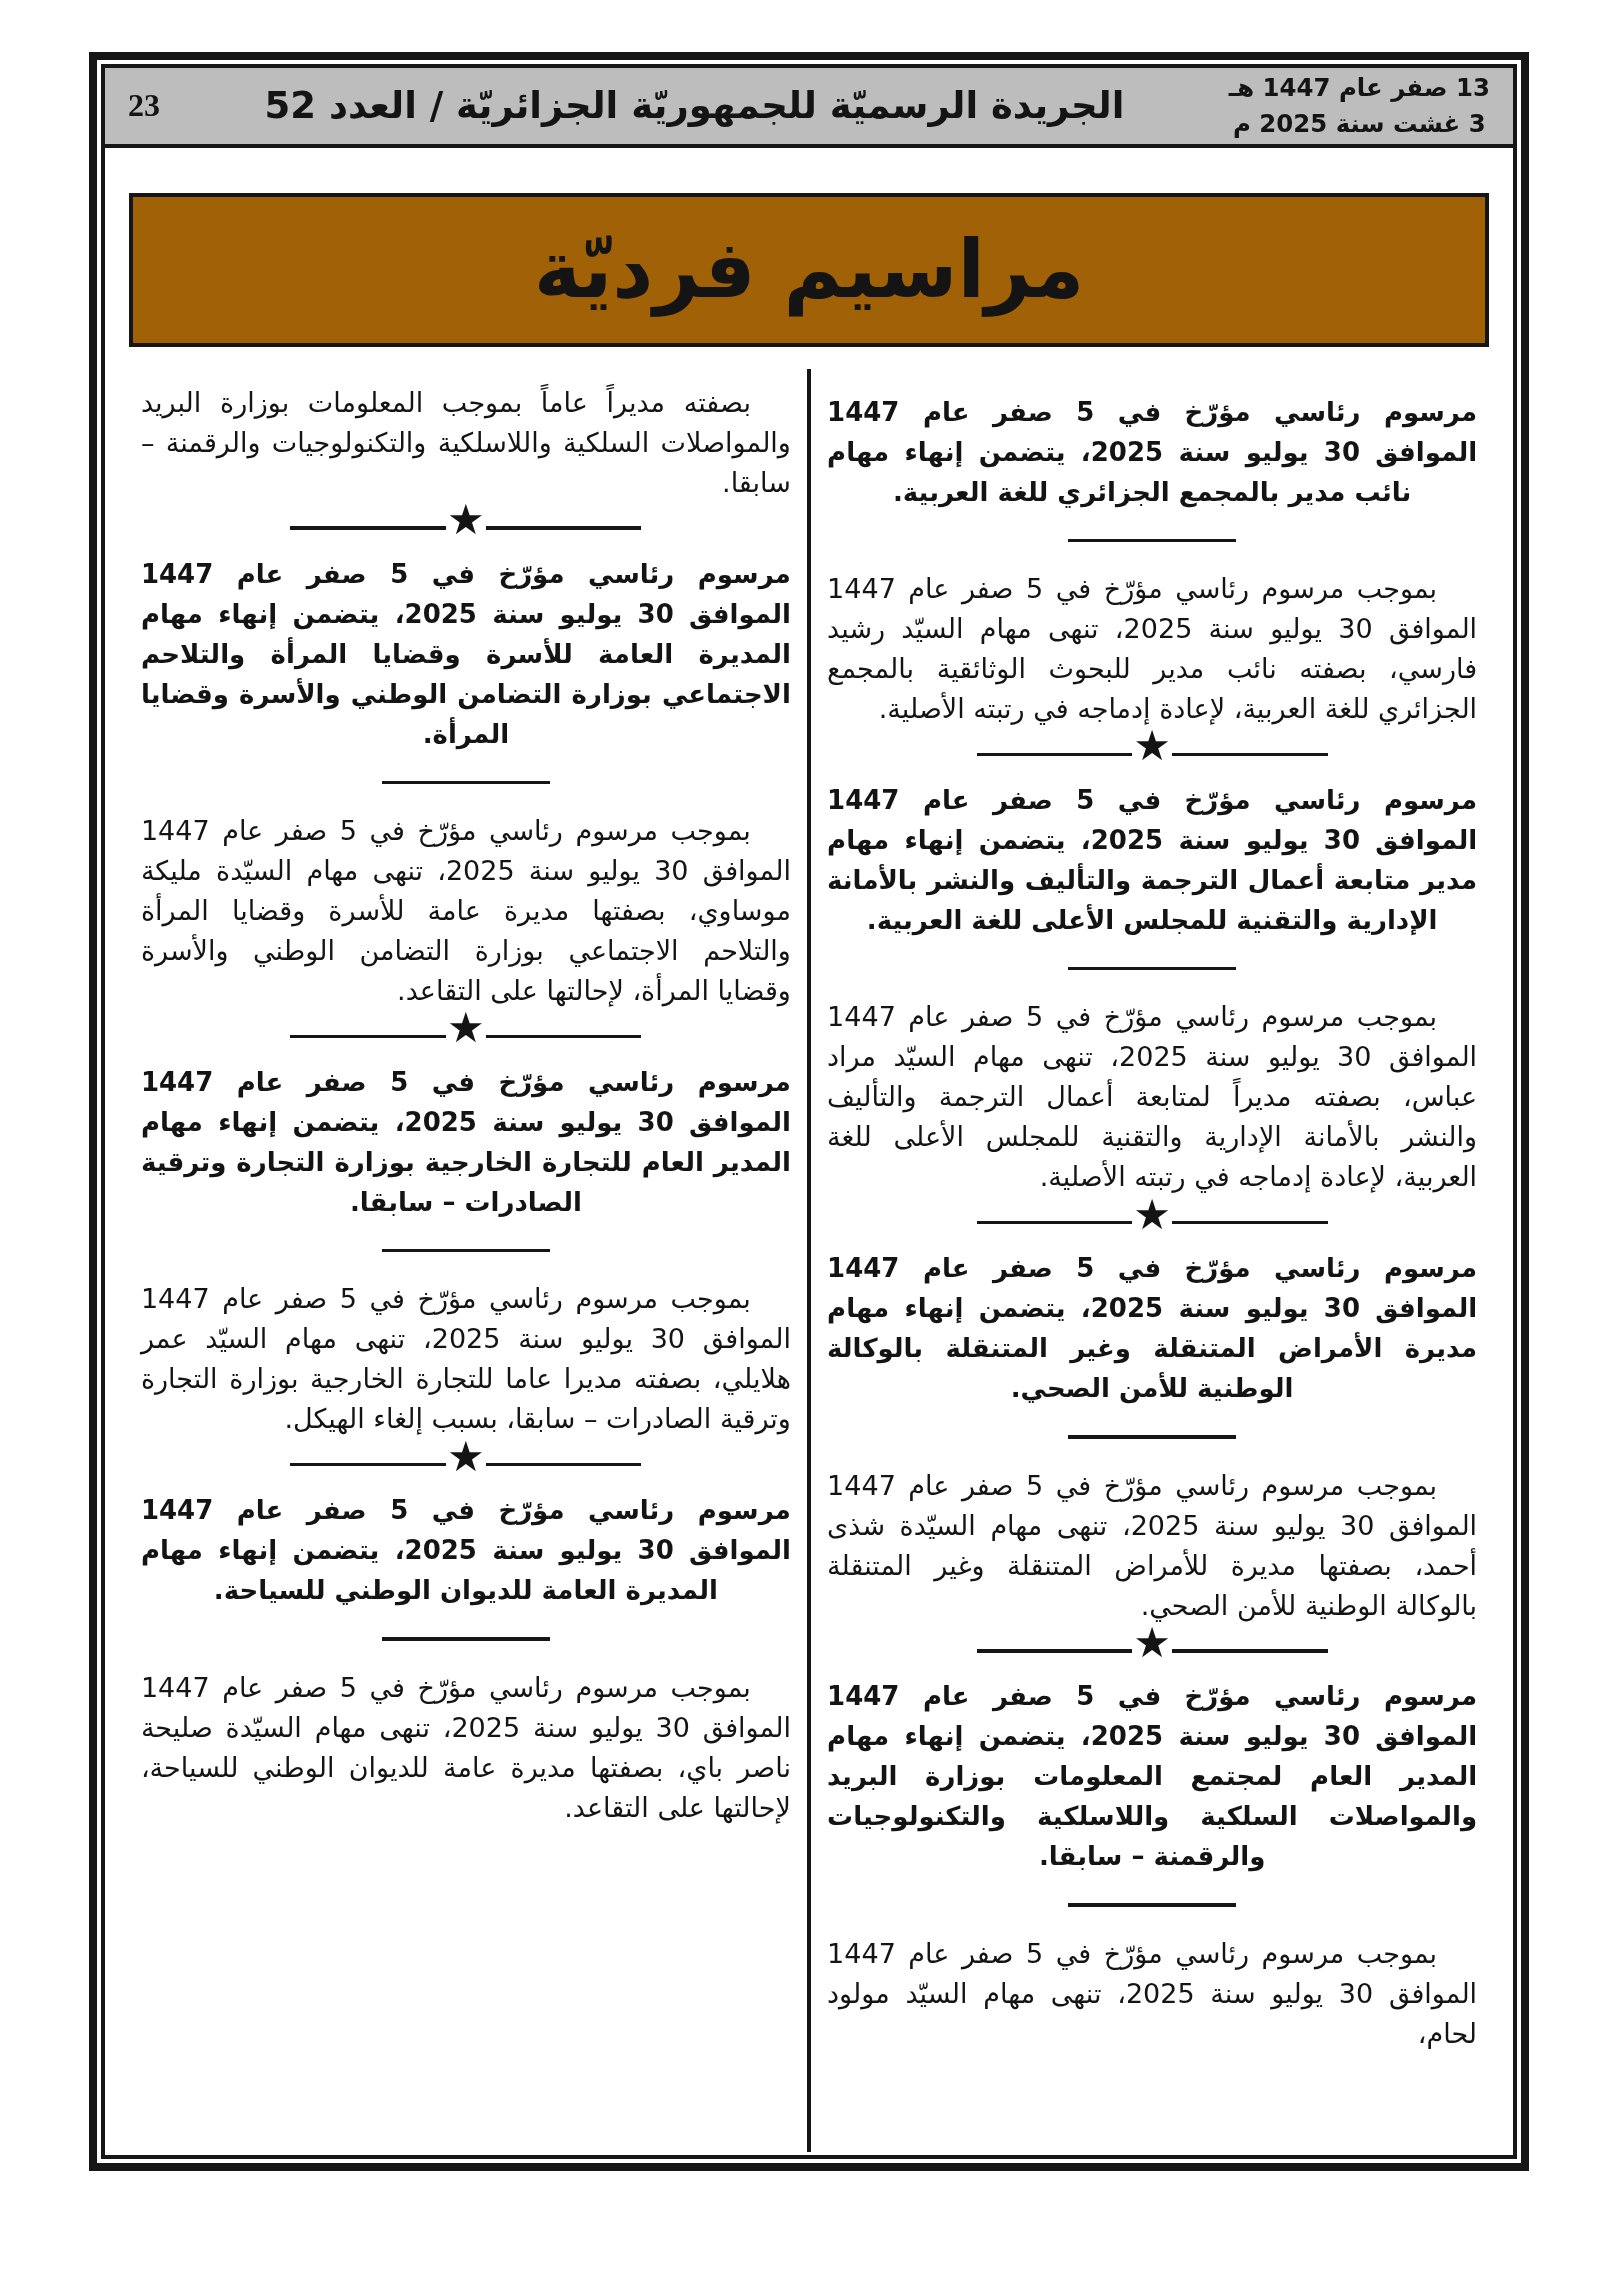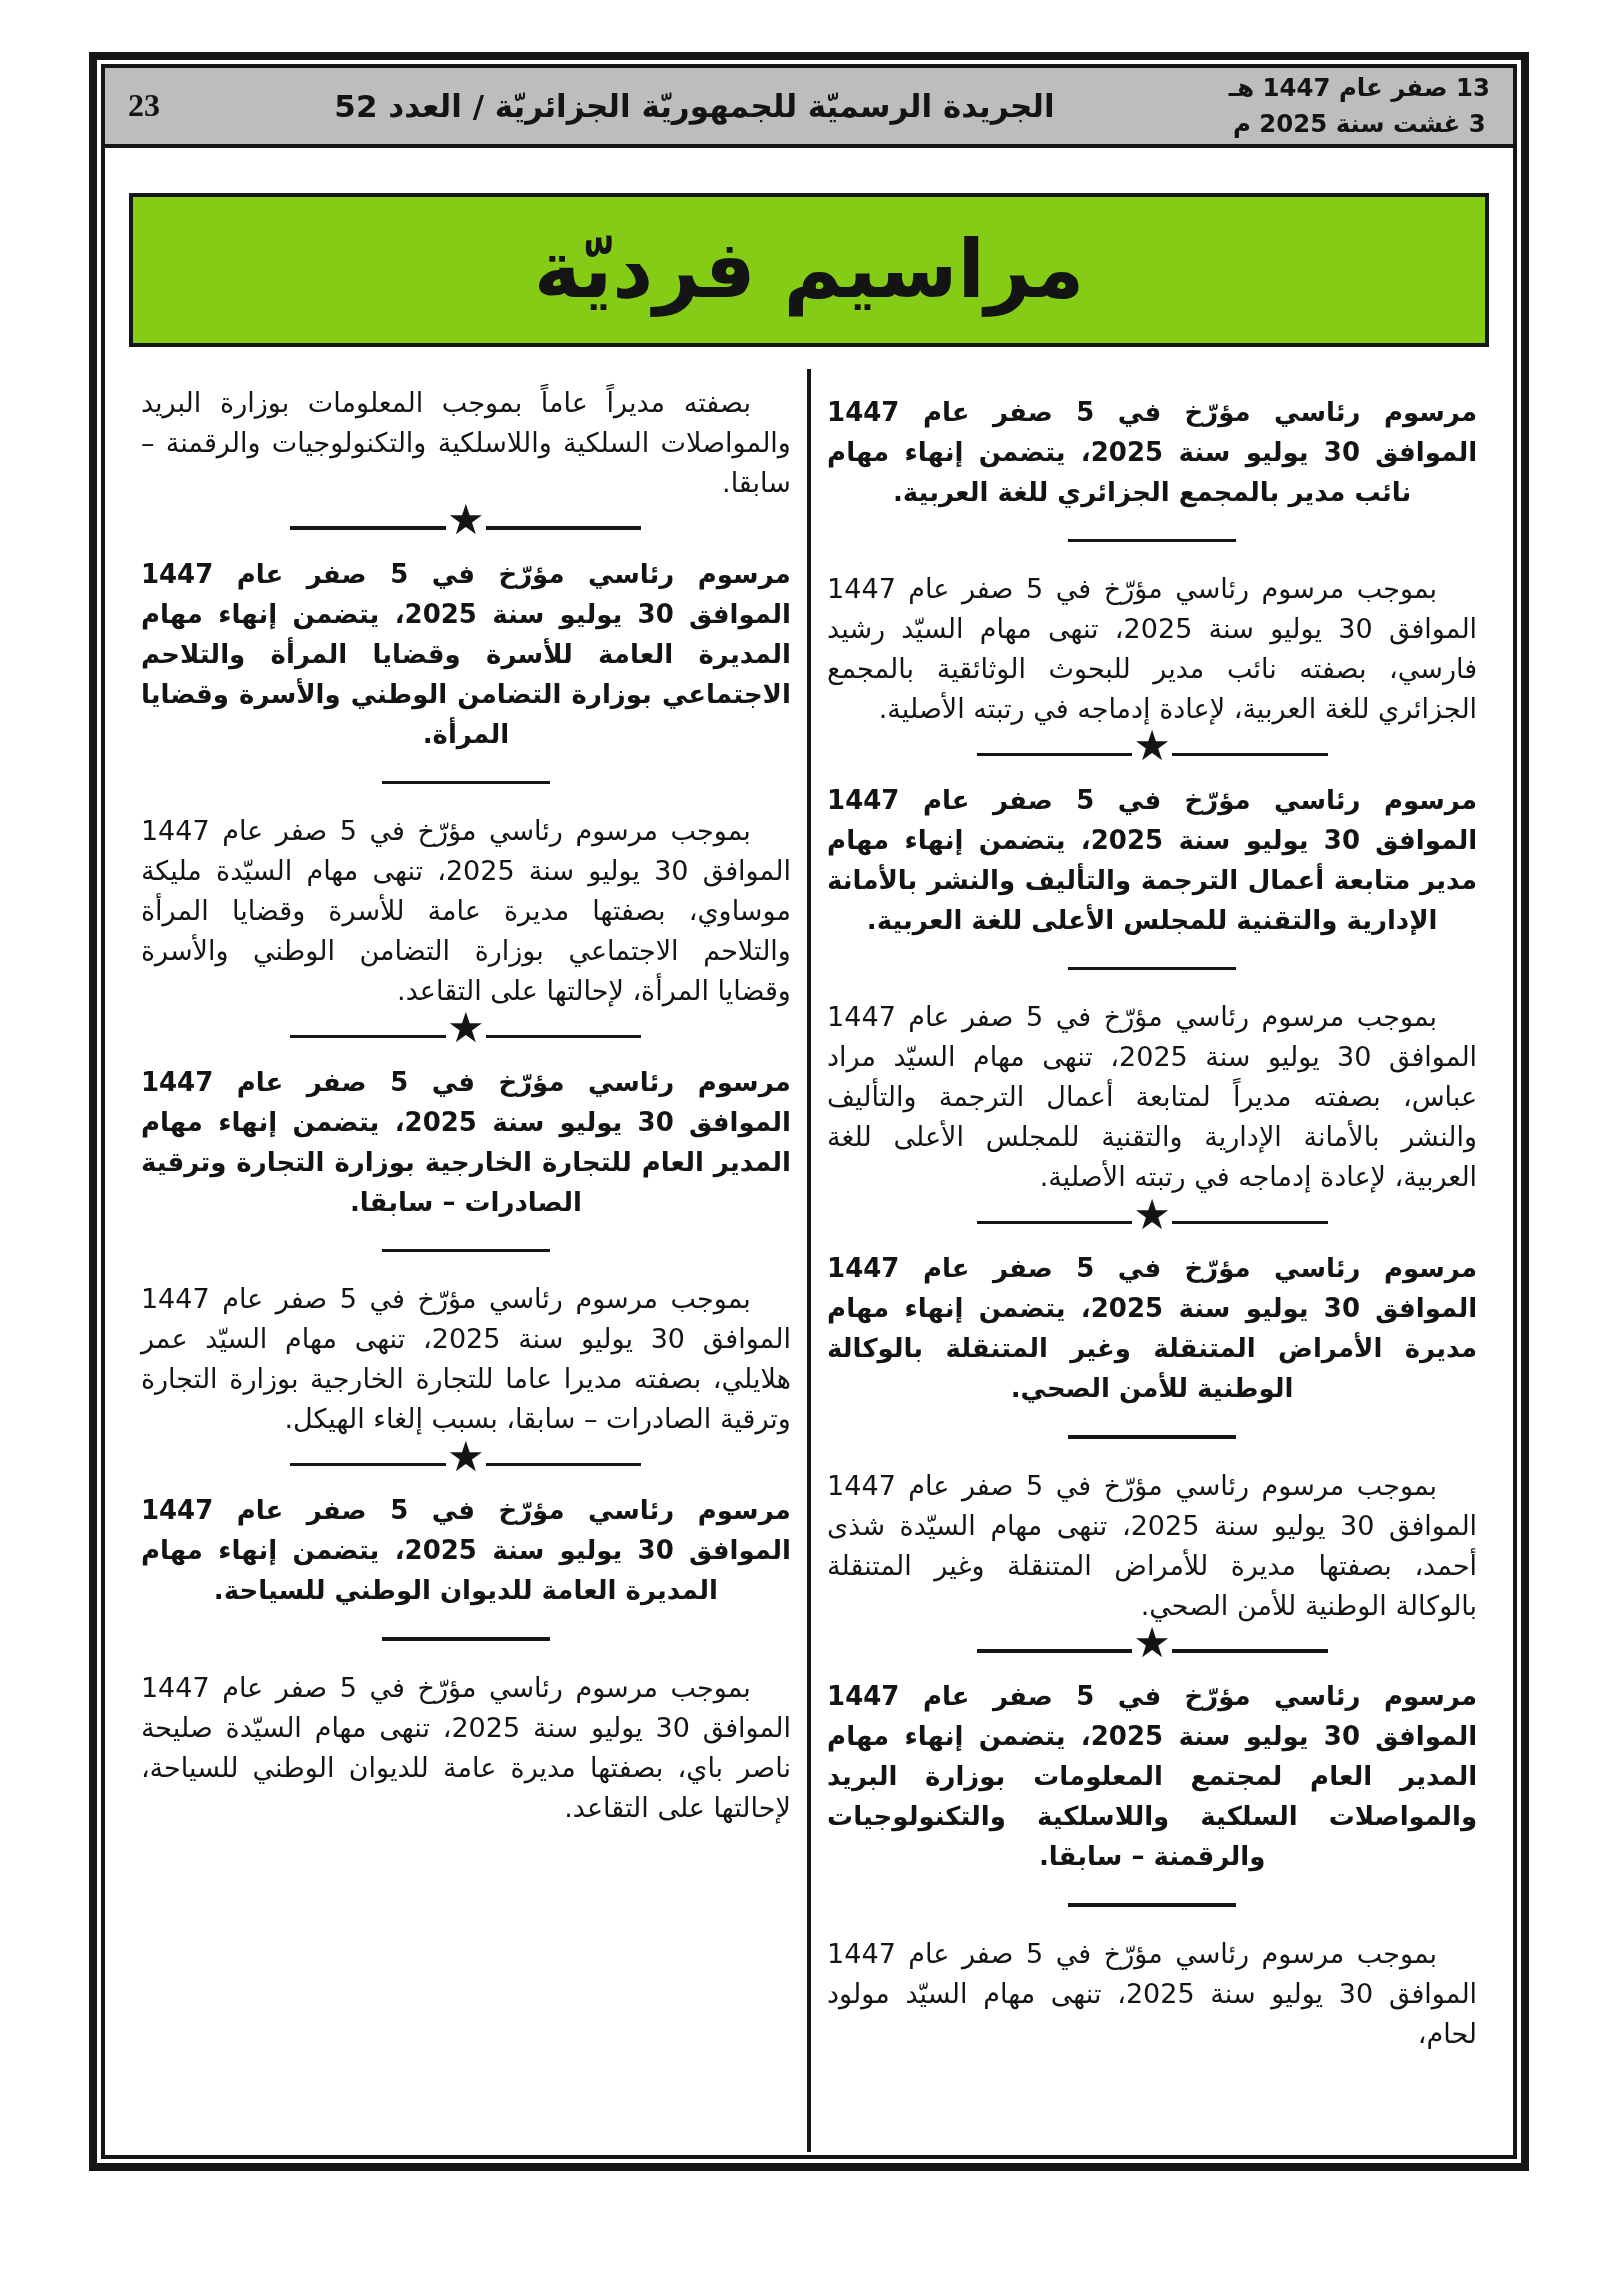--- a/index.html
+++ b/index.html
@@ -16,25 +16,25 @@
     box-sizing:border-box;border:4.5px solid #161616;width:100%;height:100%;
     display:flex;flex-direction:column;overflow:hidden;background:#ffffff;
   }
   .masthead{
     flex:0 0 auto;height:80px;box-sizing:border-box;
     background:#bdbdbd;border-bottom:4.5px solid #161616;
     display:flex;align-items:center;justify-content:space-between;
     padding:5.4px 23.5px;
   }
   .masthead-dates{font-weight:bold;font-size:24.4px;line-height:1.45;text-align:center;white-space:nowrap;}
-  .masthead-title{font-weight:bold;font-size:31px;white-space:nowrap;}
+  .masthead-title{font-weight:bold;font-size:37px;white-space:nowrap;}
   .masthead-page{font-weight:bold;font-size:32px;font-family:"Liberation Serif",serif;}
   .banner{
     flex:0 0 auto;margin:45px 24.4px 0;height:154px;box-sizing:border-box;
-    background:#84cc16;border:4.5px solid #161616;
+    background:#a16207;border:4.5px solid #161616;
     display:flex;align-items:center;justify-content:center;
   }
   .banner-text{font-size:80px;font-weight:bold;letter-spacing:0.9px;}
   .columns{
     flex:1 1 auto;display:flex;align-items:stretch;
     margin-top:22px;padding:0 20px;min-height:0;
   }
   .col{flex:1 1 0;padding:9px 16.3px 0;min-width:0;}
   .divider{flex:0 0 auto;width:3.6px;background:#161616;margin-bottom:3.6px;}
   .heading{

